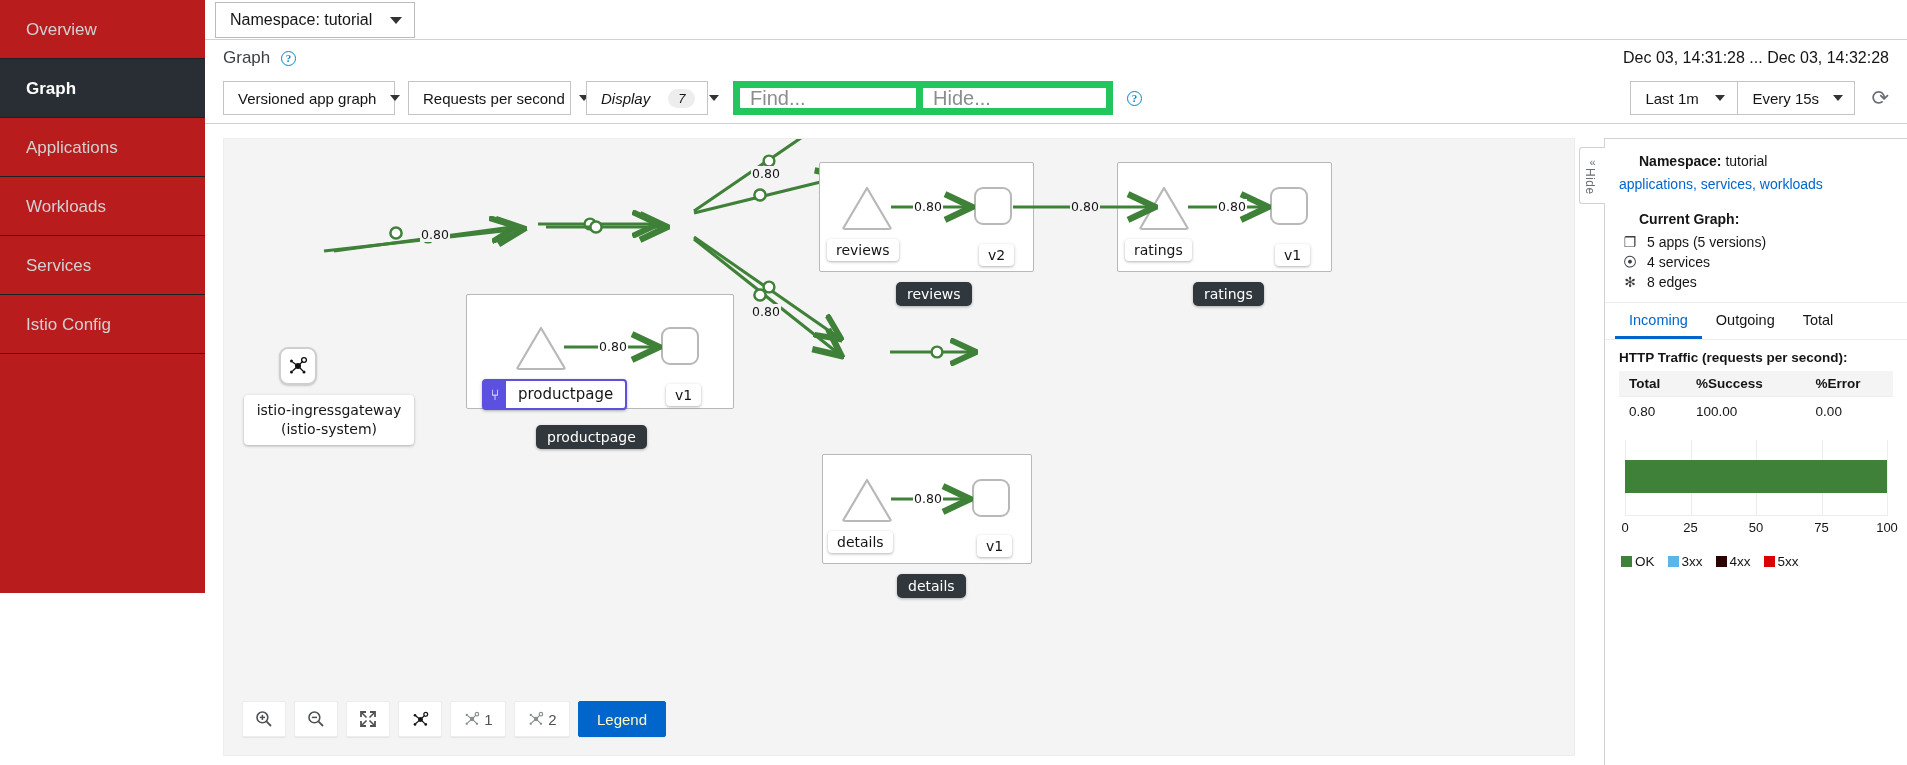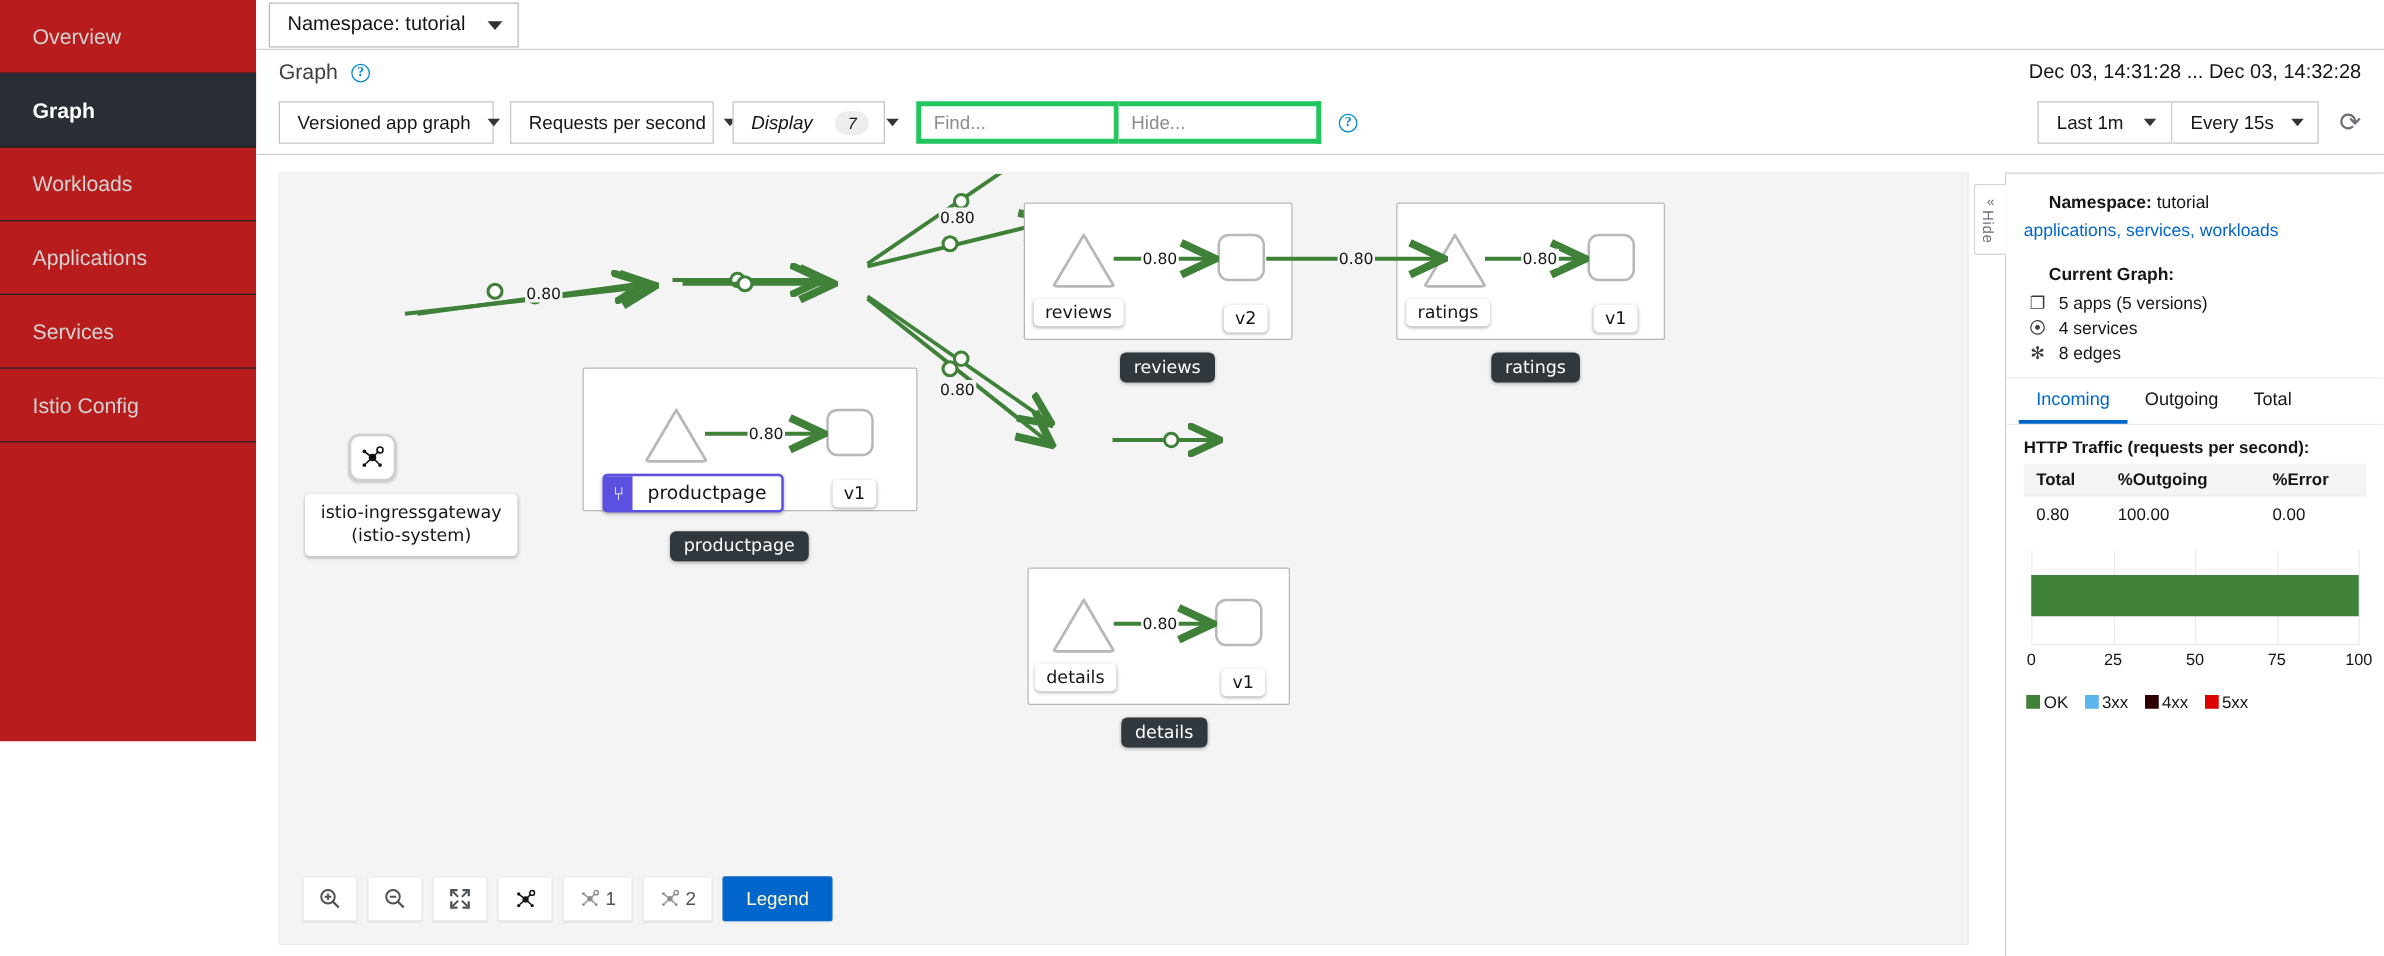--- a/index.html
+++ b/index.html
@@ -69,22 +69,22 @@
   .tb-select {
     height: 34px; border: 1px solid #c4c4c4; background:#fff;
     display: flex; align-items: center; gap: 14px;
     padding: 0 12px 0 14px; font-size: 15px; cursor: pointer; white-space: nowrap;
   }
   .badge-count {
     background: #ededed; border-radius: 10px; font-size: 13px;
     padding: 2px 10px; color: #151515; margin-left: 4px;
   }
   .tb-input {
-    height: 34px; width: 162px; border: 4px solid #22c55e; background: #fff;
-    font-size: 15px; padding: 0 10px; color: #151515;
+    height: 34px; width: 190px; border: 7px solid #22c55e; background: #fff;
+    font-size: 20px; padding: 0 10px; color: #151515;
     font-family: "Liberation Sans", sans-serif;
   }
   .tb-input::placeholder { color: #8a8d90; }
   .refresh-ico { font-size: 21px; color: #6a6e73; cursor: pointer; }
 
   
   .canvas {
     position: absolute; left: 18px; top: 138px;
     width: 1352px; height: 618px;
     background: #f4f4f4; border: 1px solid #ededed;
@@ -211,24 +211,24 @@
 <div id="app">
 
   <nav class="sidebar">
     <div class="nav-item">
       <span>Overview</span>
     </div>
     <div class="nav-item active">
       <span>Graph</span>
     </div>
     <div class="nav-item">
+      <span>Applications</span>
+    </div>
+    <div class="nav-item">
       <span>Workloads</span>
-    </div>
-    <div class="nav-item">
-      <span>Applications</span>
     </div>
     <div class="nav-item">
       <span>Services</span>
     </div>
     <div class="nav-item">
       <span>Istio Config</span>
     </div>
     <div class="nav-item nav-fill"></div>
   </nav>
 
@@ -541,21 +541,21 @@
         <div class="sp-tab">Outgoing</div>
         <div class="sp-tab">Total</div>
       </div>
 
       <div class="sp-body">
         <div class="sp-h">HTTP Traffic (requests per second):</div>
         <table class="sp-table">
           <thead>
             <tr>
               <th>Total</th>
-              <th>%Outgoing</th>
+              <th>%Success</th>
               <th>%Error</th>
             </tr>
           </thead>
           <tbody>
             <tr>
               <td>0.80</td>
               <td>100.00</td>
               <td>0.00</td>
             </tr>
           </tbody>

